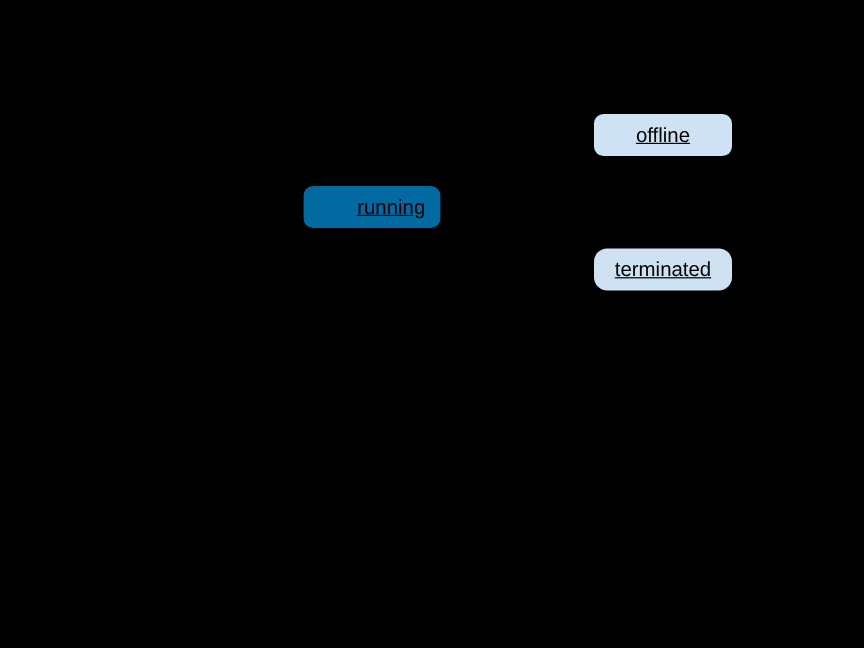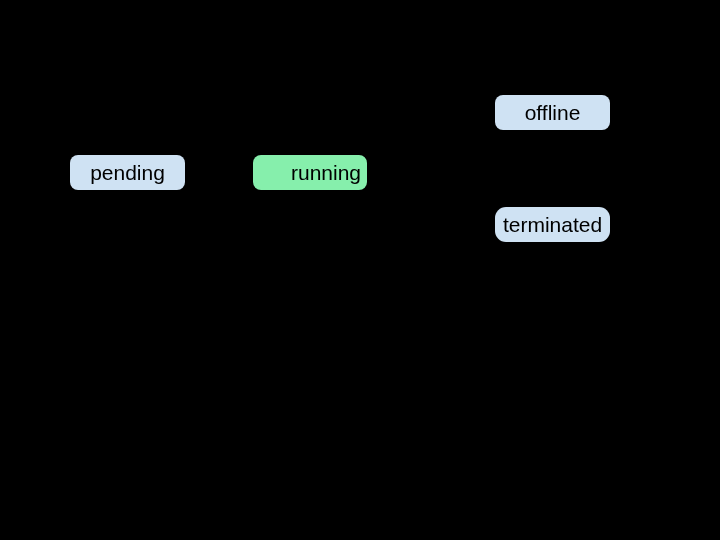--- a/index.html
+++ b/index.html
@@ -20,40 +20,38 @@
     width: 115px;
     height: 35px;
     background: #cfe2f3;
     border-radius: 8px;
     display: flex;
     align-items: center;
     justify-content: center;
     box-sizing: border-box;
   }
   .state-node .state-label {
-    font-size: 21px;
+    font-size: 17px;
     line-height: 1;
     color: #000000;
     white-space: nowrap;
+    text-decoration: underline;
   }
   #node-pending    { left: 70px;  top: 155px; }
   #node-running    { left: 253px; top: 155px; width: 114px; }
   #node-offline    { left: 495px; top: 95px;  }
   #node-terminated { left: 495px; top: 207px; border-radius: 11px; }
 </style>
 </head>
 <body>
 
 <div class="stage" style="background: rgb(0, 0, 0);">
 
-  <div class="state-node" id="node-pending" style="background: rgb(207, 226, 243);">
-    <span class="state-label" style="color: rgb(0, 0, 0);">pending</span>
-  </div>
 
-  <div class="state-node" id="node-running" style="background: #86efac; padding-left: 32px;">
+  <div class="state-node" id="node-running" style="background: #0369a1; padding-left: 32px;">
     <span class="state-label" style="color: rgb(0, 0, 0);">running</span>
   </div>
 
   <div class="state-node" id="node-offline" style="background: rgb(207, 226, 243);">
     <span class="state-label" style="color: rgb(0, 0, 0);">offline</span>
   </div>
 
   <div class="state-node" id="node-terminated" style="background: rgb(207, 226, 243);">
     <span class="state-label" style="color: rgb(0, 0, 0);">terminated</span>
   </div>

